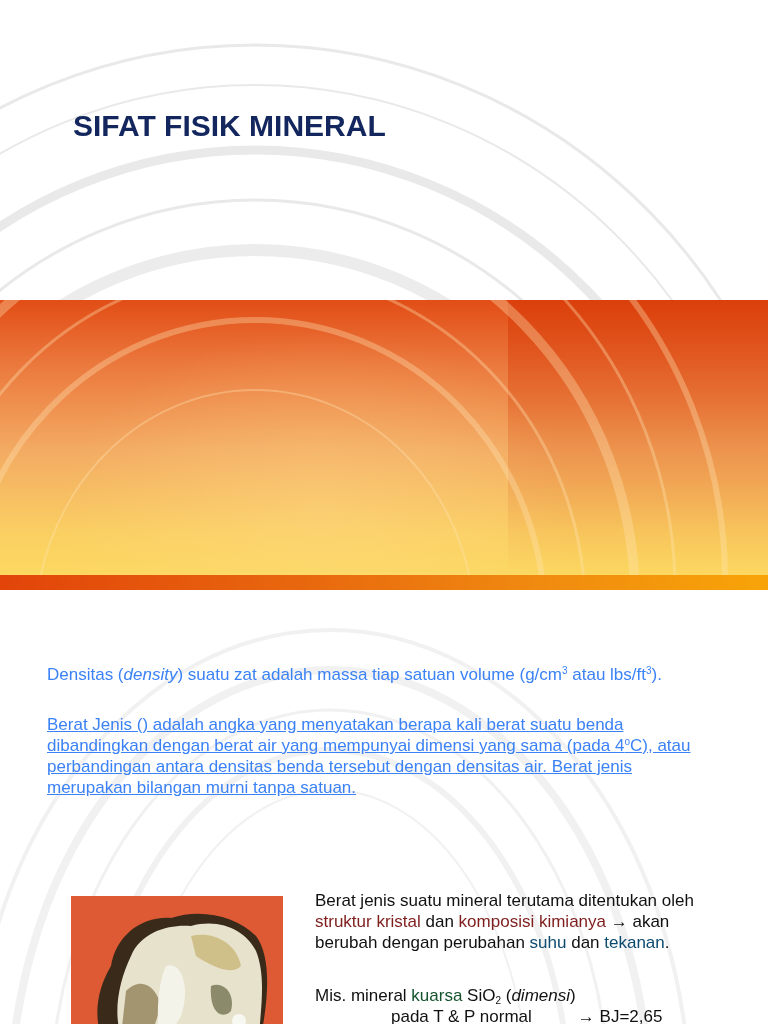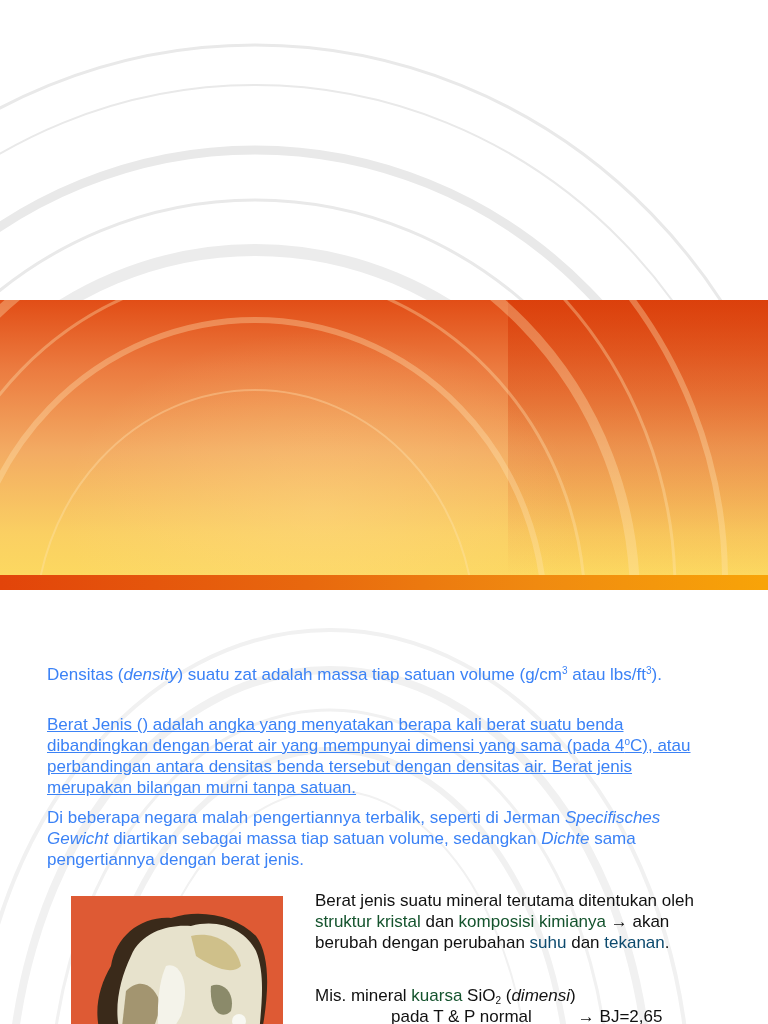--- a/index.html
+++ b/index.html
@@ -55,21 +55,21 @@
       background: #de5a34; overflow: hidden;
     }
     .p4 {
       position: absolute; left: 315px; top: 300px; width: 420px;
       font-size: 17px; line-height: 21px; color: #111;
     }
     .p5 {
       position: absolute; left: 315px; top: 395px; width: 420px;
       font-size: 17px; line-height: 21px; color: #111;
     }
-    .red { color: #14532d; }
+    .red { color: #7f1d1d; }
     .tan { color: #0c4a6e; }
     .green { color: #14532d; }
     .indent { display: inline-block; width: 76px; }
     .gap { display: inline-block; width: 46px; }
   </style>
 </head>
 <body>
 
 <div class="slide1">
   <svg class="arcs" width="768" height="300" viewBox="0 0 768 300">
@@ -78,20 +78,21 @@
       <ellipse cx="255" cy="620" rx="520" ry="535" stroke-width="2"></ellipse>
       <ellipse cx="255" cy="630" rx="470" ry="480" stroke-width="9"></ellipse>
       <ellipse cx="255" cy="640" rx="420" ry="440" stroke-width="3"></ellipse>
       <ellipse cx="255" cy="650" rx="380" ry="400" stroke-width="12" stroke="#ececec"></ellipse>
       <ellipse cx="255" cy="660" rx="330" ry="350" stroke-width="3"></ellipse>
       <ellipse cx="255" cy="670" rx="290" ry="310" stroke-width="6"></ellipse>
       <ellipse cx="255" cy="680" rx="250" ry="270" stroke-width="2"></ellipse>
       <ellipse cx="255" cy="690" rx="210" ry="230" stroke-width="4"></ellipse>
     </g>
   </svg>
+  <div class="title1">SIFAT FISIK MINERAL</div>
 
   <div class="band">
     <div class="rightshade"></div>
     <div class="glow"></div>
     <svg width="768" height="275" viewBox="0 0 768 275">
       <g fill="none" stroke="rgba(255,230,180,0.35)">
         <ellipse cx="255" cy="330" rx="220" ry="240" stroke-width="2"></ellipse>
         <ellipse cx="255" cy="320" rx="290" ry="300" stroke-width="6"></ellipse>
         <ellipse cx="255" cy="310" rx="330" ry="340" stroke-width="3"></ellipse>
         <ellipse cx="255" cy="300" rx="380" ry="390" stroke-width="10"></ellipse>
@@ -116,23 +117,20 @@
 
 
   <div class="para p1">
     <span>Densitas (</span><i>density</i><span>) suatu zat adalah massa tiap satuan volume (g/cm</span><sup>3</sup><span> atau lbs/ft</span><sup>3</sup><span>).</span>
   </div>
 
   <div class="para p2">
     <span>Berat Jenis () adalah angka yang menyatakan berapa kali berat suatu benda dibandingkan dengan berat air yang mempunyai dimensi yang sama (pada 4</span><sup>o</sup><span>C), atau perbandingan antara densitas benda tersebut dengan densitas air. Berat jenis merupakan bilangan murni tanpa satuan.</span>
   </div>
 
-  <div class="para p3">
-    <span>Di beberapa negara malah pengertiannya terbalik, seperti di Jerman </span><i>Specifisches Gewicht</i><span> diartikan sebagai massa tiap satuan volume, sedangkan </span><i>Dichte</i><span> sama pengertiannya dengan berat jenis.</span>
-  </div>
 
   <div class="mineral">
     <svg width="212" height="140" viewBox="0 0 212 140">
       <path d="M40 70 C 45 40, 70 20, 100 22 C 130 12, 165 20, 185 40 C 200 60, 198 100, 190 140 L 30 140 C 22 115, 28 90, 40 70 Z" fill="#3a2a1a"></path>
       <path d="M60 60 C 70 35, 100 28, 120 30 C 150 22, 175 35, 185 55 C 195 80, 190 110, 188 140 L 50 140 C 42 115, 48 85, 60 60 Z" fill="#e7e2cc"></path>
       <path d="M55 95 C 70 80, 85 90, 90 110 L 80 140 L 50 140 Z" fill="#a39570"></path>
       <path d="M120 40 C 140 35, 165 45, 170 70 C 160 80, 140 70, 125 60 Z" fill="#cfc08a"></path>
       <path d="M95 70 C 110 65, 120 90, 110 120 L 98 140 L 88 140 C 85 110, 88 85, 95 70 Z" fill="#f4f3ea"></path>
       <path d="M140 90 C 150 85, 165 95, 160 115 C 150 125, 138 115, 140 90 Z" fill="#8b8a6a"></path>
       <circle cx="168" cy="125" r="7" fill="#f8f8f2"></circle>

